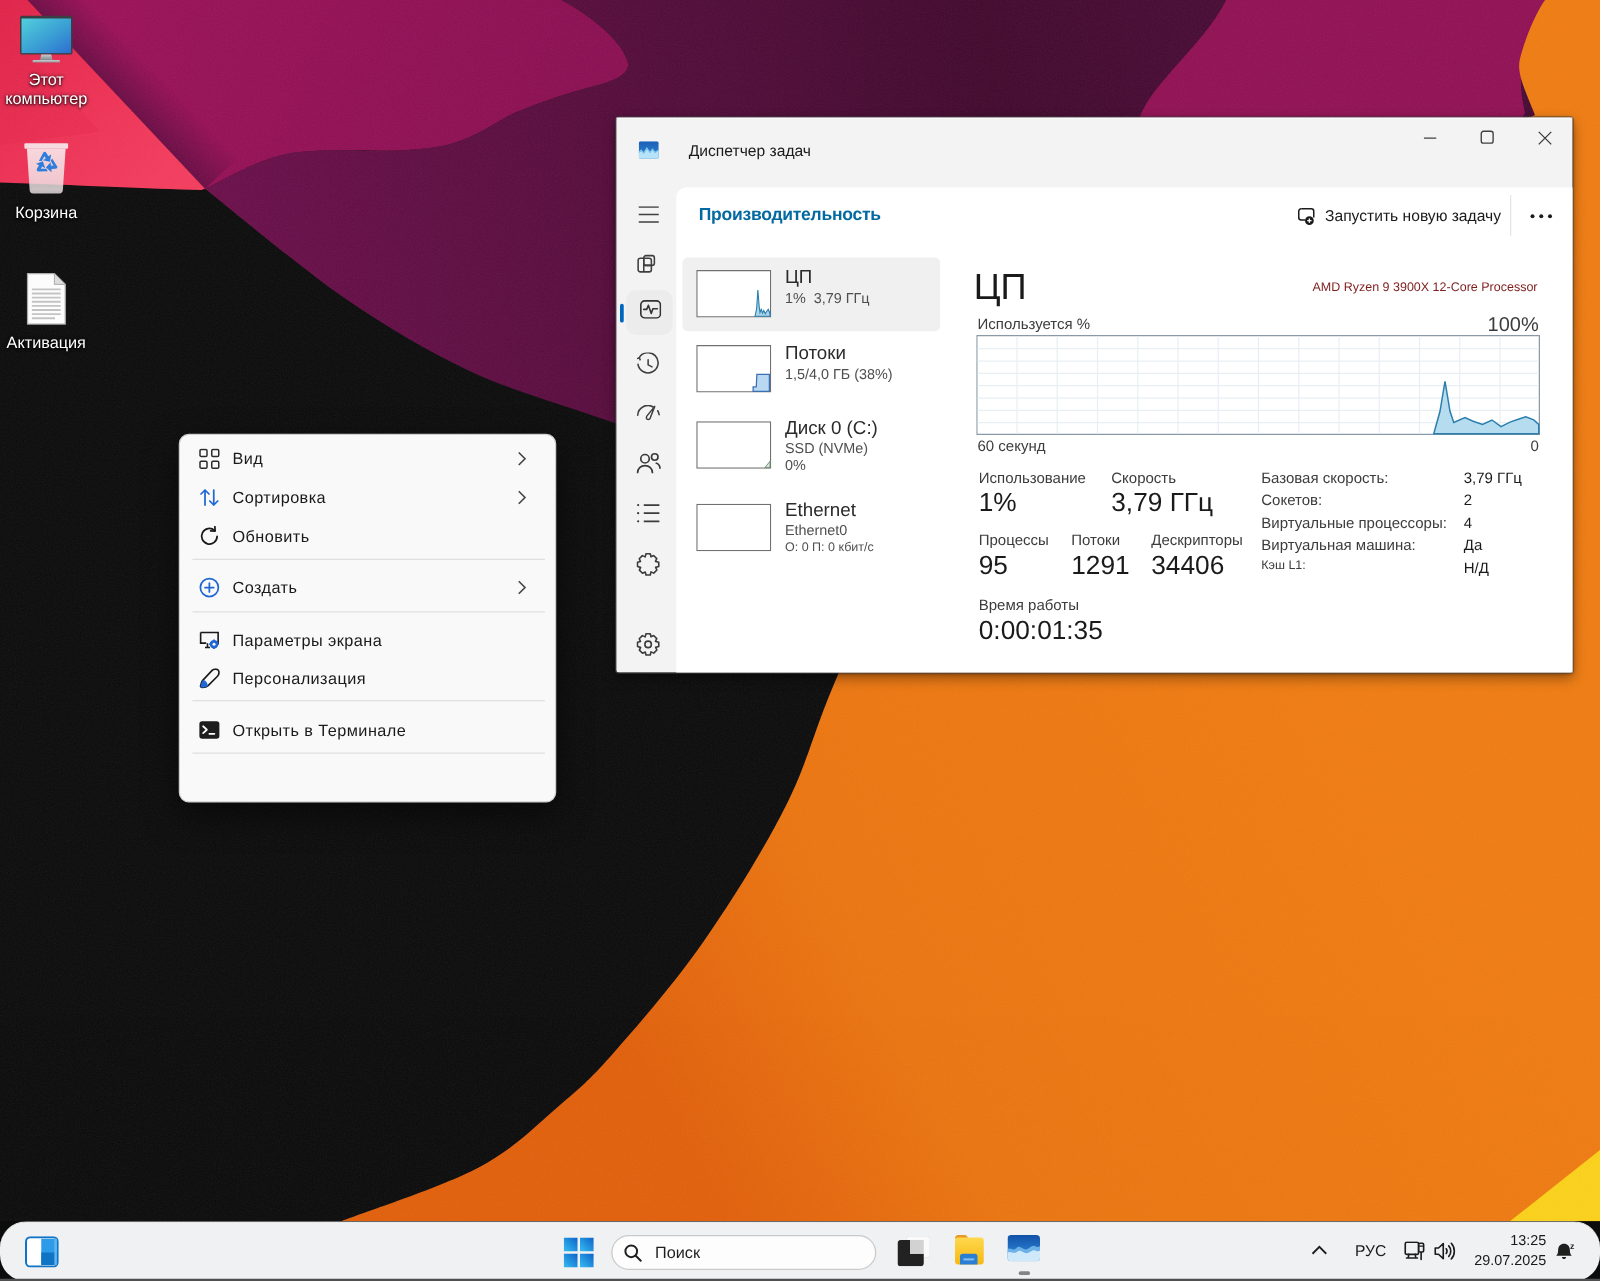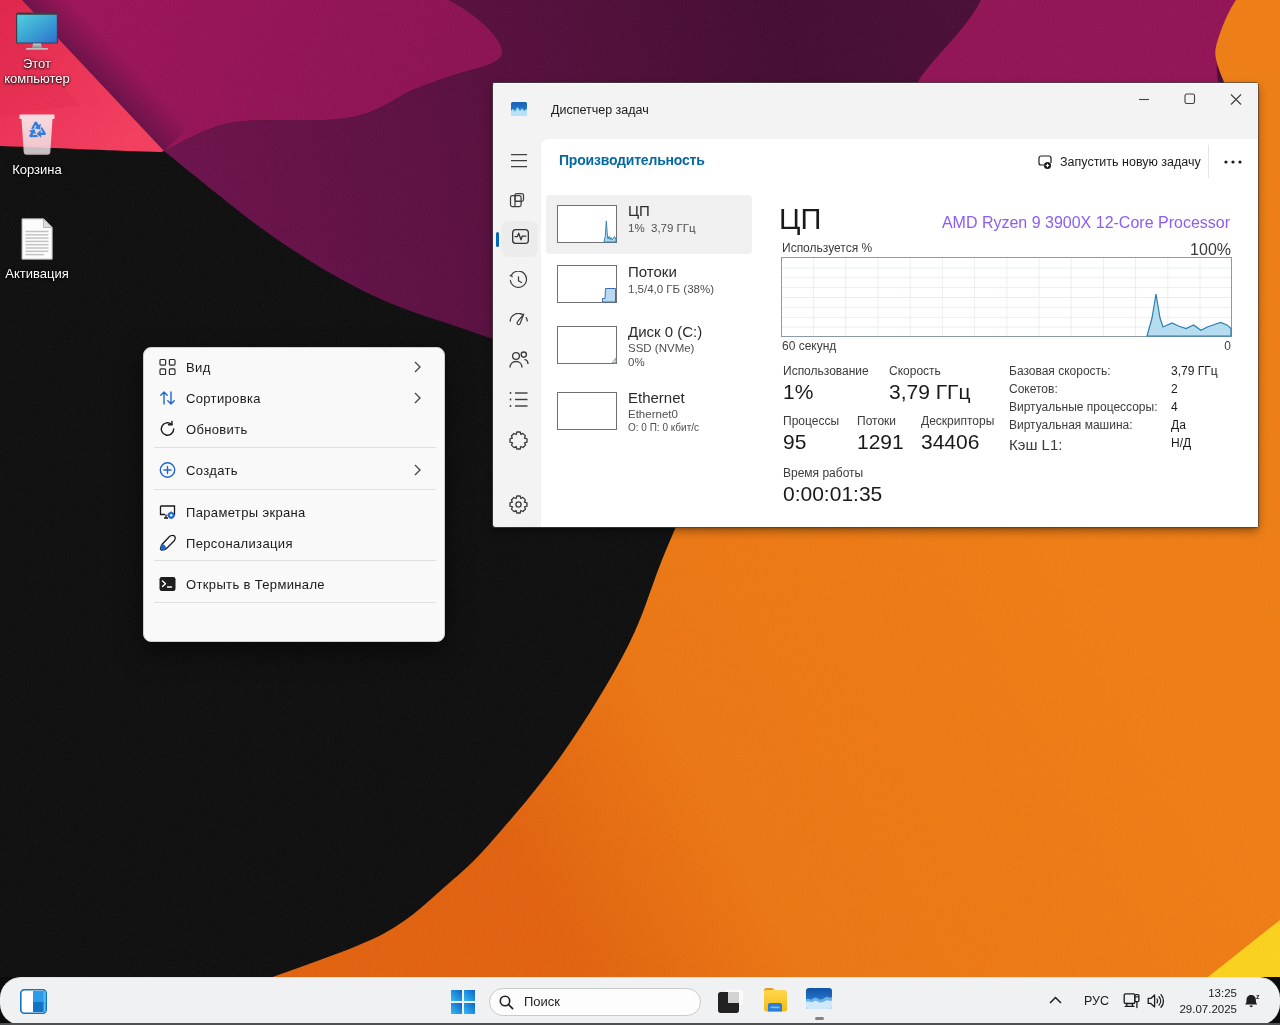--- a/index.html
+++ b/index.html
@@ -3,21 +3,21 @@
 <meta charset="utf-8">
 <style>
 * { margin:0; padding:0; box-sizing:border-box; }
 html,body { width:1280px; height:1025px; overflow:hidden; font-family:"Liberation Sans", sans-serif; }
 #root { position:relative; width:1280px; height:1025px; background:#0c0c0c; }
 .abs { position:absolute; }
 
 .dicon { position:absolute; width:76px; text-align:center; color:#fff; font-size:13px; text-shadow:0 1px 2px rgba(0,0,0,.9), 0 0 3px rgba(0,0,0,.7); line-height:15px; }
 .dicon svg { display:block; margin:0 auto 6px; }
 
-#win { position:absolute; left:493px; top:83px; width:765px; height:444px; background:#f3f3f3; box-shadow:0 4px 10px rgba(0,0,0,.38), 0 1px 3px rgba(0,0,0,.3); outline:1px solid rgba(70,70,70,.65); border-radius:2px; }
+#win { position:absolute; left:493px; top:94px; width:765px; height:444px; background:#f3f3f3; box-shadow:0 4px 10px rgba(0,0,0,.38), 0 1px 3px rgba(0,0,0,.3); outline:1px solid rgba(70,70,70,.65); border-radius:2px; }
 #content { position:absolute; left:48px; top:56px; width:717px; height:388px; background:#ffffff; border-radius:8px 0 0 0; }
 
 #menu { position:absolute; left:143px; top:347px; width:302px; height:295px; background:#f9f9f9; border:1px solid #cfcfcf; border-radius:8px; box-shadow:0 10px 26px rgba(0,0,0,.5); }
 .mi { position:absolute; left:8px; width:286px; height:31px; }
 .mi .txt { position:absolute; left:34px; top:50%; transform:translateY(-50%); font-size:13px; letter-spacing:0.35px; color:#1a1a1a; white-space:nowrap; }
 .mi .ic { position:absolute; left:7px; top:50%; transform:translateY(-50%); width:17px; height:17px; }
 .mi .chev { position:absolute; right:17px; top:50%; transform:translateY(-50%); }
 .msep { position:absolute; left:10px; width:282px; height:1px; background:#e0e0e0; }
 
 #taskbar { position:absolute; left:0; top:977px; width:1280px; height:48px; background:#eff1f2; border-top:1px solid #e3e3e3;border-radius:21px; }
@@ -268,21 +268,21 @@
     <span class="abs" style="left:87px;top:203px;font-size:11.5px;color:#4f4f4f">SSD (NVMe)</span>
     <span class="abs" style="left:87px;top:217px;font-size:11.5px;color:#4f4f4f">0%</span>
     <svg class="abs" style="left:16px;top:253px" width="60" height="38" viewBox="0 0 60 38">
       <rect x="0.5" y="0.5" width="59" height="37" fill="#fff" stroke="#707070"></rect>
     </svg>
     <span class="abs" style="left:87px;top:250px;font-size:15px;color:#2b2b2b">Ethernet</span>
     <span class="abs" style="left:87px;top:269px;font-size:11.5px;color:#4f4f4f">Ethernet0</span>
     <span class="abs" style="left:87px;top:283px;font-size:10px;color:#4f4f4f">О: 0 П: 0 кбит/с</span>
 
     <span class="abs" style="left:238px;top:64px;font-size:29px;color:#1a1a1a">ЦП</span>
-    <span class="abs" style="right:28px;top:75px;font-size:16px;color:#8b5cf6">AMD Ryzen 9 3900X 12-Core Processor</span>
+    <span class="abs" style="right:28px;top:75px;font-size:10px;color:#7f1d1d">AMD Ryzen 9 3900X 12-Core Processor</span>
     <span class="abs" style="left:241px;top:102px;font-size:12px;color:#3c3c3c">Используется %</span>
     <span class="abs" style="right:27px;top:102px;font-size:16px;color:#3c3c3c">100%</span>
     <svg class="abs" style="left:240px;top:118px" width="451" height="80" viewBox="0 0 451 80">
       <rect x="0.5" y="0.5" width="450" height="79" fill="#fff" stroke="#8a99a5"></rect>
       <g stroke="#e8eff4" stroke-width="1">
         <line x1="32.6" y1="1" x2="32.6" y2="79"></line>
             <line x1="64.8" y1="1" x2="64.8" y2="79"></line>
             <line x1="97" y1="1" x2="97" y2="79"></line>
             <line x1="129.2" y1="1" x2="129.2" y2="79"></line>
             <line x1="161.4" y1="1" x2="161.4" y2="79"></line>
@@ -321,21 +321,21 @@
     <span class="abs" style="left:242px;top:343px;font-size:21px;color:#1a1a1a">0:00:01:35</span>
 
     <span class="abs" style="left:468px;top:225px;font-size:12px;color:#3c3c3c">Базовая скорость:</span>
         <span class="abs" style="left:630px;top:225px;font-size:12px;color:#1a1a1a">3,79 ГГц</span>
     <span class="abs" style="left:468px;top:243px;font-size:12px;color:#3c3c3c">Сокетов:</span>
         <span class="abs" style="left:630px;top:243px;font-size:12px;color:#1a1a1a">2</span>
     <span class="abs" style="left:468px;top:261px;font-size:12px;color:#3c3c3c">Виртуальные процессоры:</span>
         <span class="abs" style="left:630px;top:261px;font-size:12px;color:#1a1a1a">4</span>
     <span class="abs" style="left:468px;top:279px;font-size:12px;color:#3c3c3c">Виртуальная машина:</span>
         <span class="abs" style="left:630px;top:279px;font-size:12px;color:#1a1a1a">Да</span>
-    <span class="abs" style="left:468px;top:297px;font-size:15px;color:#3c3c3c">Кэш L1:</span>
+    <span class="abs" style="left:468px;top:297px;font-size:10px;color:#3c3c3c">Кэш L1:</span>
         <span class="abs" style="left:630px;top:297px;font-size:12px;color:#1a1a1a">Н/Д</span>
   </div>
 </div>
 
 <div id="menu">
   <div class="mi" style="top:3px">
     <svg class="ic" viewBox="0 0 17 17">
           <g fill="none" stroke="#2b2b2b" stroke-width="1.2">
             <rect x="1" y="1" width="5.6" height="5.6" rx="1"></rect>
             <rect x="10.4" y="1" width="5.6" height="5.6" rx="1"></rect>

